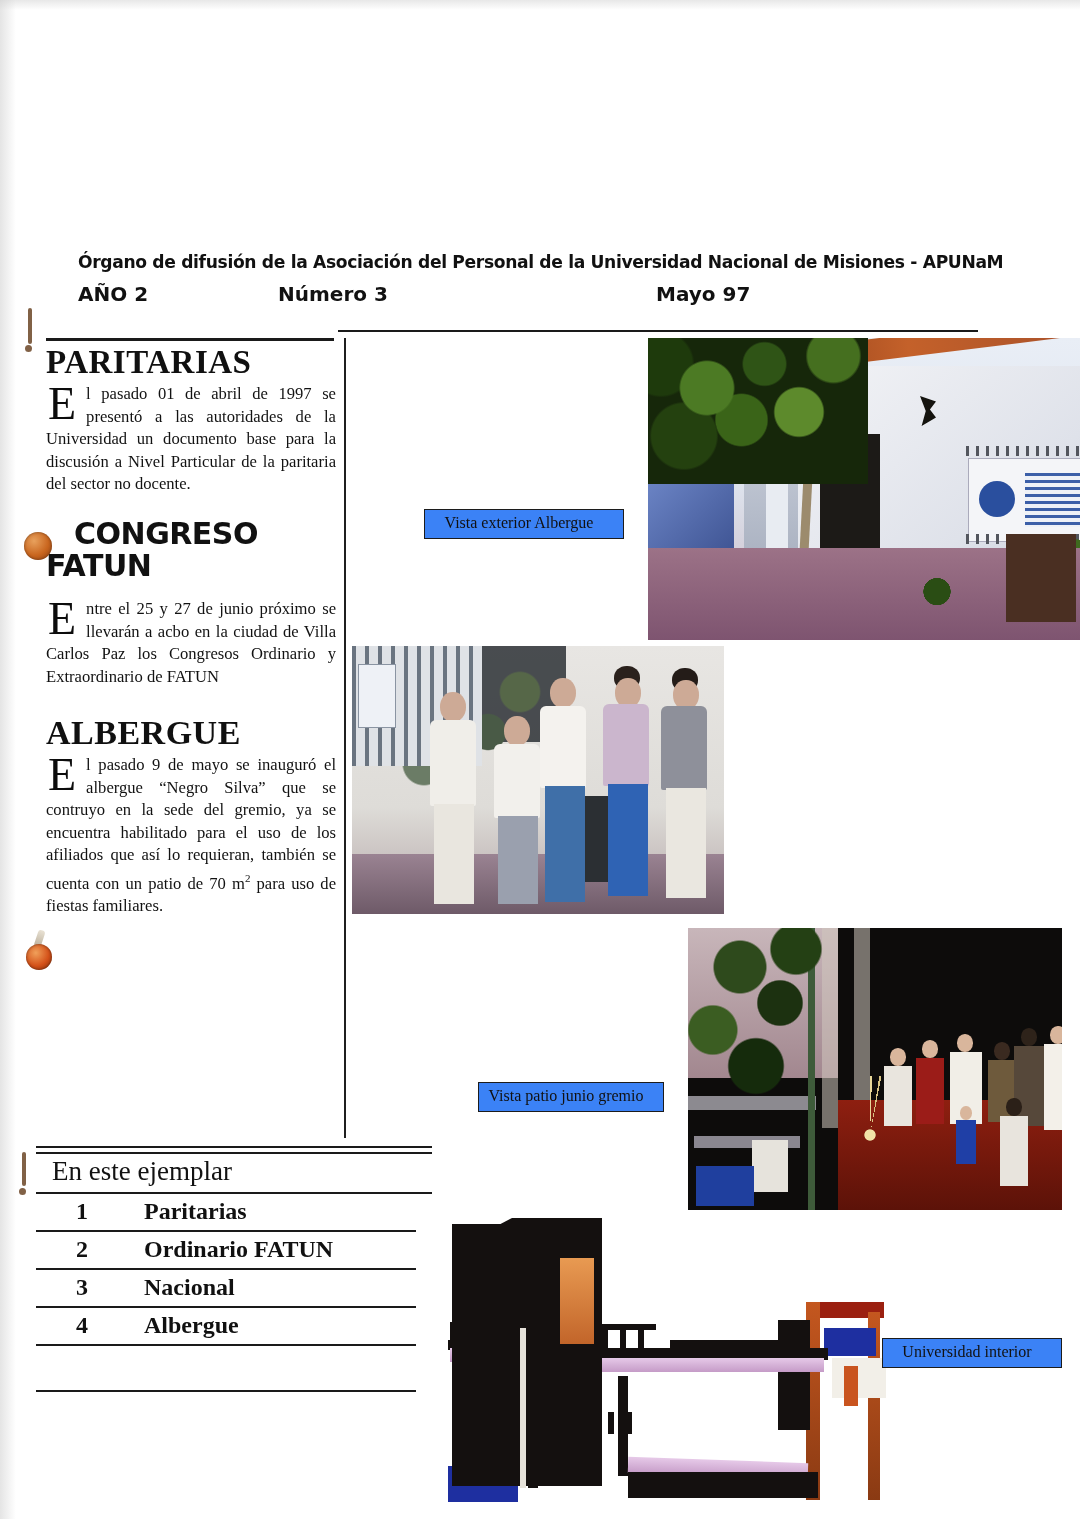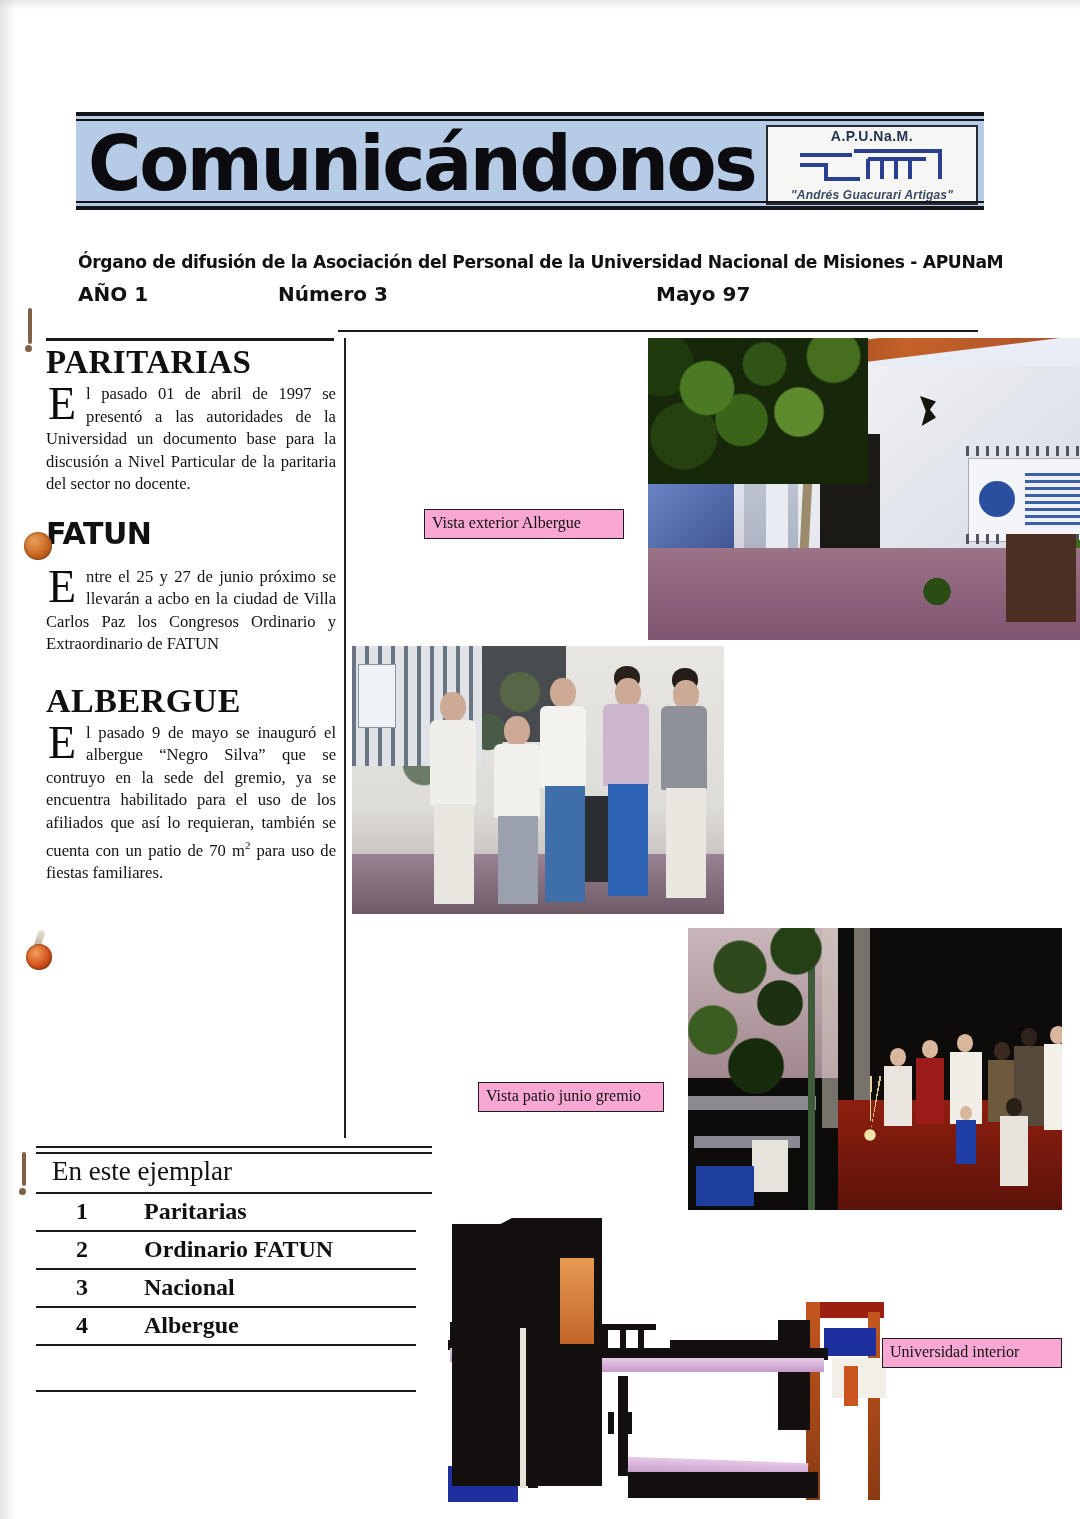--- a/index.html
+++ b/index.html
@@ -115,23 +115,23 @@
   }
   .pin-stem{
     position:absolute;width:7px;height:18px;border-radius:3px;
     background:linear-gradient(to bottom,#e9e2d4,#b9ad99);
     transform:rotate(18deg);
   }
 
   
   .photo{position:absolute;overflow:hidden;background:#cfcfcf;}
   .caption{
-    position:absolute;background:#f9a8d4;border:1.6px solid #1c1c1c;
+    position:absolute;background:#3b82f6;border:1.6px solid #1c1c1c;
     font-family:"Liberation Serif",serif;font-size:16px;line-height:20px;
-    color:#111;padding:3px 17px 4px 7px;box-sizing:border-box;white-space:pre-line;
+    color:#111;padding:3px 17px 4px 7px;box-sizing:border-box;white-space:pre-line;text-align:center;
   }
 
   
   .p1{left:648px;top:338px;width:434px;height:302px;}
   .p1 .sky{position:absolute;inset:0;background:linear-gradient(to bottom,#e9eef6 0%,#dfe6f0 45%,#c8b7c3 100%);}
   .p1 .wall{position:absolute;left:150px;top:28px;width:300px;height:258px;
     background:linear-gradient(to bottom right,#f2f3f6,#dfe2ea 60%,#c3c8d6);}
   .p1 .wall2{position:absolute;left:96px;top:64px;width:70px;height:222px;
     background:linear-gradient(to bottom,#cfd5e0,#9ba3b4);}
   .p1 .roof{position:absolute;left:118px;top:14px;width:318px;height:22px;
@@ -259,59 +259,40 @@
 <div class="page">
 
   <div class="top-shadow"></div>
   <div class="edge-shadow"></div>
 
   <div class="scanmark" style="left:28px;top:308px;width:4px;height:36px;border-radius:2px;"></div>
   <div class="scanmark" style="left:25px;top:345px;width:7px;height:7px;border-radius:50%;"></div>
   <div class="scanmark" style="left:22px;top:1152px;width:4px;height:34px;border-radius:2px;"></div>
   <div class="scanmark" style="left:19px;top:1188px;width:7px;height:7px;border-radius:50%;"></div>
 
-  <div class="masthead">
-    <div class="masthead-title">Comunicándonos</div>
-
-    <div class="logo-box">
-      <div class="logo-top">A.P.U.Na.M.</div>
-      <svg class="logo-art" viewBox="0 0 168 40">
-        <g fill="none" stroke="#2a3f8f" stroke-width="4">
-          <path d="M10 10 H62"></path>
-          <path d="M10 20 H36 V34 H70"></path>
-          <path d="M64 6 H150 V34"></path>
-          <path d="M78 14 V34"></path>
-          <path d="M92 14 V34"></path>
-          <path d="M106 14 V34"></path>
-          <path d="M120 14 V34"></path>
-          <path d="M78 14 H136"></path>
-        </g>
-      </svg>
-      <div class="logo-bottom">"Andrés Guacurari Artigas"</div>
-    </div>
-  </div>
 
   <div class="subtitle">Órgano de difusión de la Asociación del Personal de la Universidad Nacional de Misiones - APUNaM</div>
   <div class="issueline">
-    <span class="il-year">AÑO 1</span>
+    <span class="il-year">AÑO 2</span>
     <span class="il-num">Número 3</span>
     <span class="il-date">Mayo 97</span>
   </div>
 
   <div class="rule-top"></div>
   <div class="rule-left-top"></div>
   <div class="col-divider"></div>
 
   <div class="col-left">
 
     <h2 class="sec-serif">PARITARIAS</h2>
     <p class="body-par"><span class="dropcap">E</span><span>l pasado 01 de abril de 1997 se presentó a las autoridades de la Universidad un documento base para la discusión a Nivel Particular de la paritaria del sector no docente.</span></p>
 
     <div style="height:22px;"></div>
 
+    <h2 class="sec-sans" style="margin-left:28px;">CONGRESO</h2>
     <h2 class="sec-sans">FATUN</h2>
     <p class="body-par" style="margin-top:16px;"><span class="dropcap">E</span><span>ntre el 25 y 27 de junio próximo se llevarán a acbo en la ciudad de Villa Carlos Paz los Congresos Ordinario y Extraordinario de FATUN</span></p>
 
     <div style="height:26px;"></div>
 
     <h2 class="sec-serif" style="font-size:34px;">ALBERGUE</h2>
     <p class="body-par"><span class="dropcap">E</span><span>l pasado 9 de mayo se inauguró el albergue “Negro Silva” que se contruyo en la sede del gremio, ya se encuentra habilitado para el uso de los afiliados que así lo requieran, también se cuenta con un patio de 70 m</span><span class="sup">2</span><span> para uso de fiestas familiares.</span></p>
   </div>
 
   <div class="bullet-dot" style="left:24px;top:532px;"></div>

